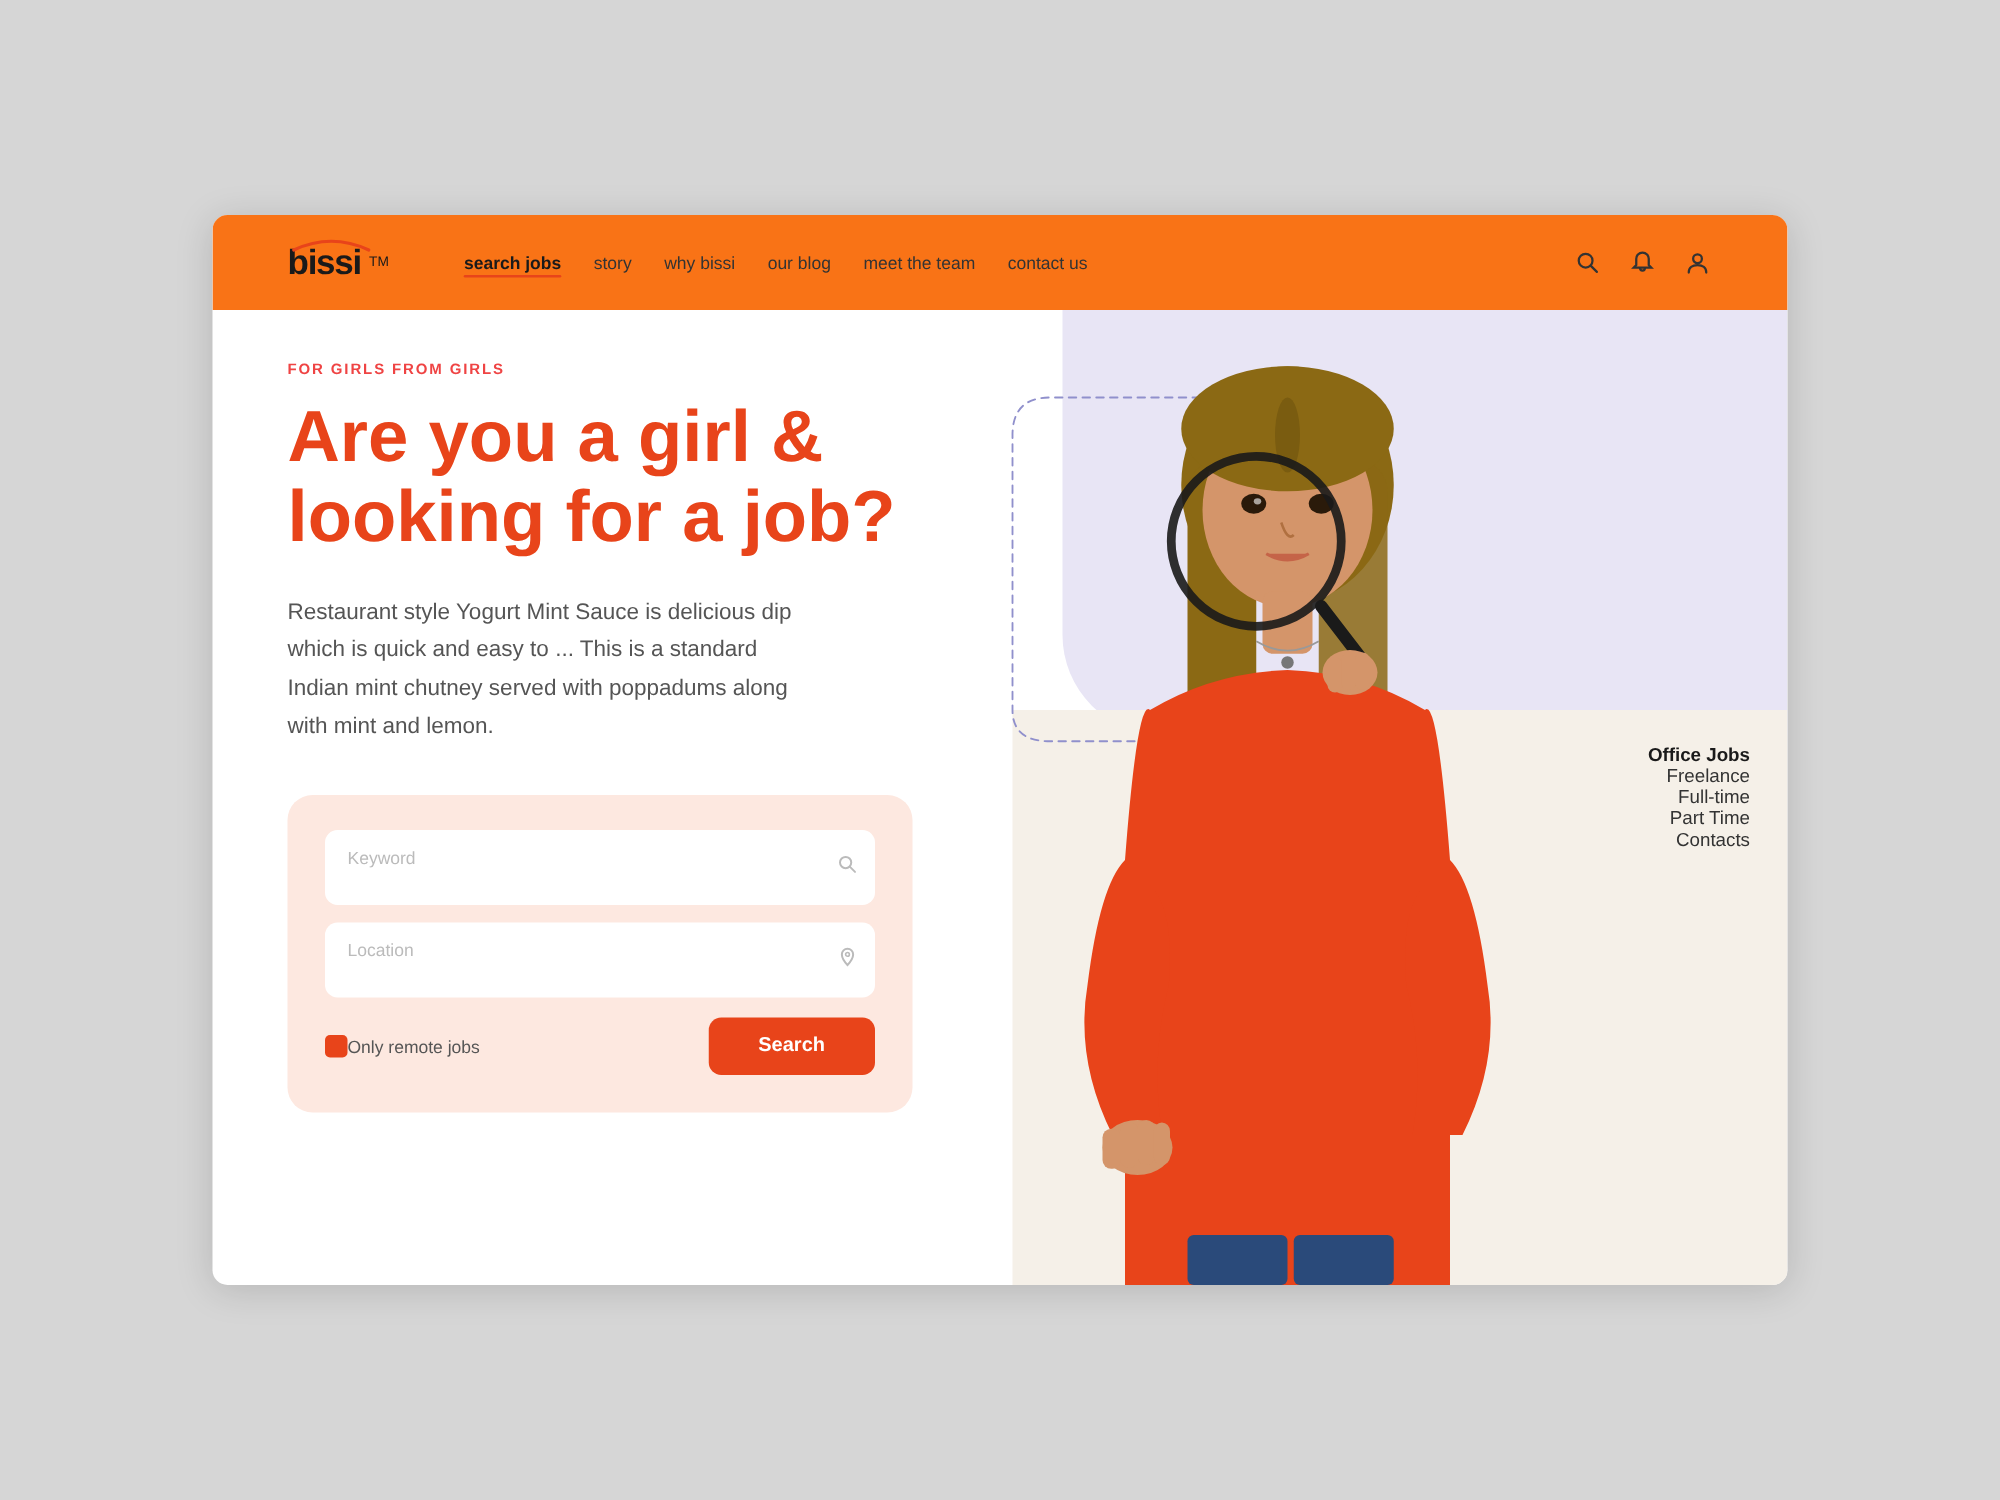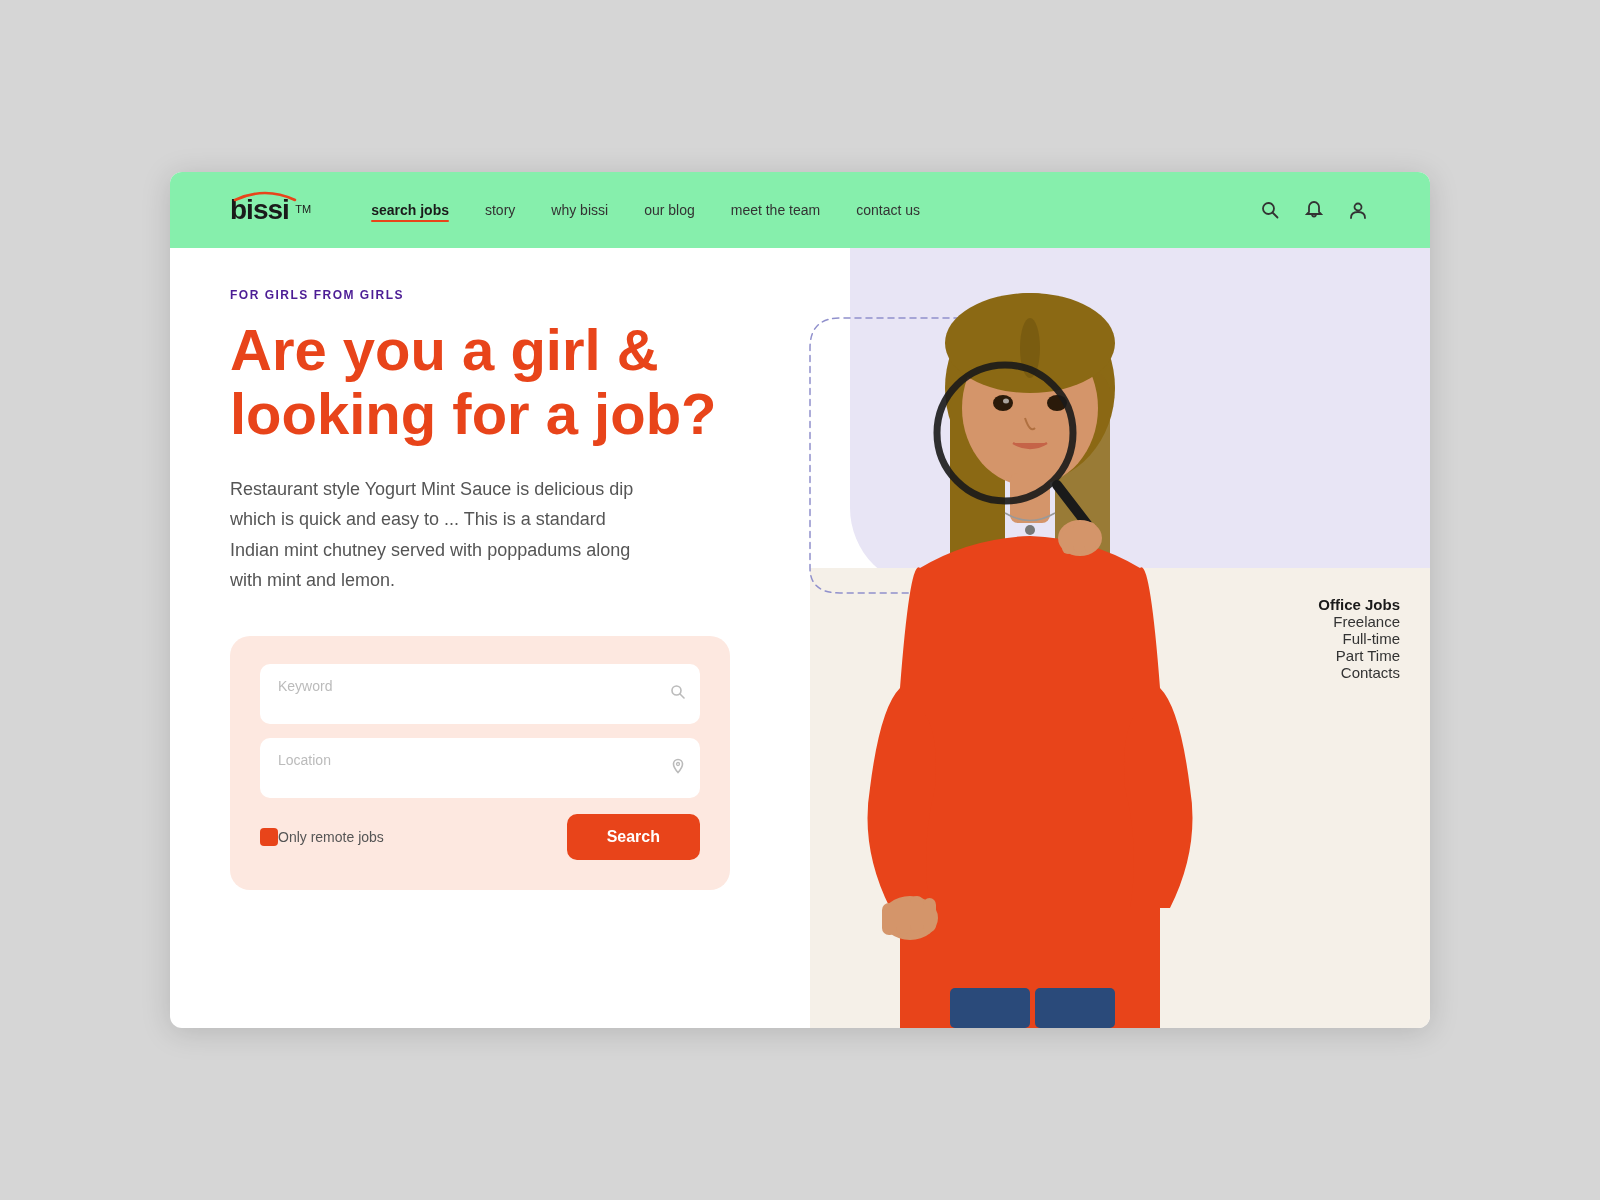--- a/index.html
+++ b/index.html
@@ -17,21 +17,21 @@
       border-radius: 12px;
       overflow: hidden;
       box-shadow: 0 4px 30px rgba(0,0,0,0.15);
       position: relative;
     }
     
     .header {
       display: flex;
       align-items: center;
       padding: 22px 60px;
-      background: #86efac;
+      background: #f97316;
       position: relative;
       z-index: 10;
     }
     .logo {
       display: flex;
       align-items: flex-start;
       margin-right: 60px;
       flex-shrink: 0;
     }
     .logo-text {
@@ -51,21 +51,21 @@
     .logo-tm {
       font-size: 11px;
       font-weight: 400;
       color: #1a1a1a;
       vertical-align: super;
       margin-left: 2px;
     }
     nav {
       display: flex;
       align-items: center;
-      gap: 36px;
+      gap: 26px;
       flex: 1;
       text-align: right;
     }
     .nav-item {
       font-size: 14px;
       color: #333;
       cursor: pointer;
       text-decoration: none;
       position: relative;
       white-space: nowrap;
@@ -111,21 +111,21 @@
     .left-panel {
       width: 640px;
       padding: 40px 60px 60px;
       position: relative;
       z-index: 2;
       flex-shrink: 0;
     }
     .tagline {
       font-size: 12px;
       font-weight: 700;
-      color: #4c1d95;
+      color: #ef4444;
       letter-spacing: 1.5px;
       text-transform: uppercase;
       margin-bottom: 16px;
     }
     .headline {
       font-size: 58px;
       font-weight: 800;
       color: #e8441a;
       line-height: 1.1;
       margin-bottom: 28px;

